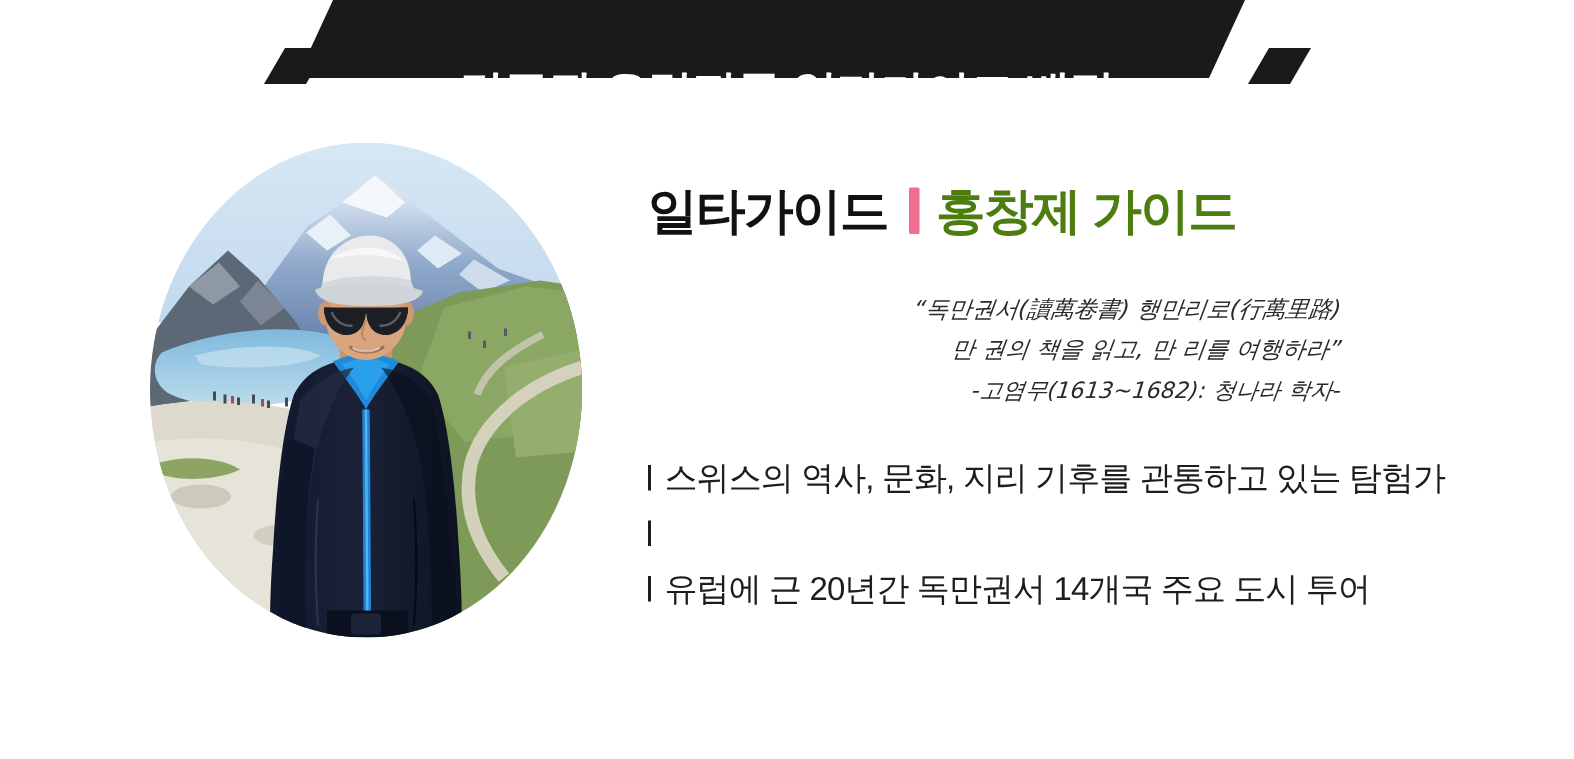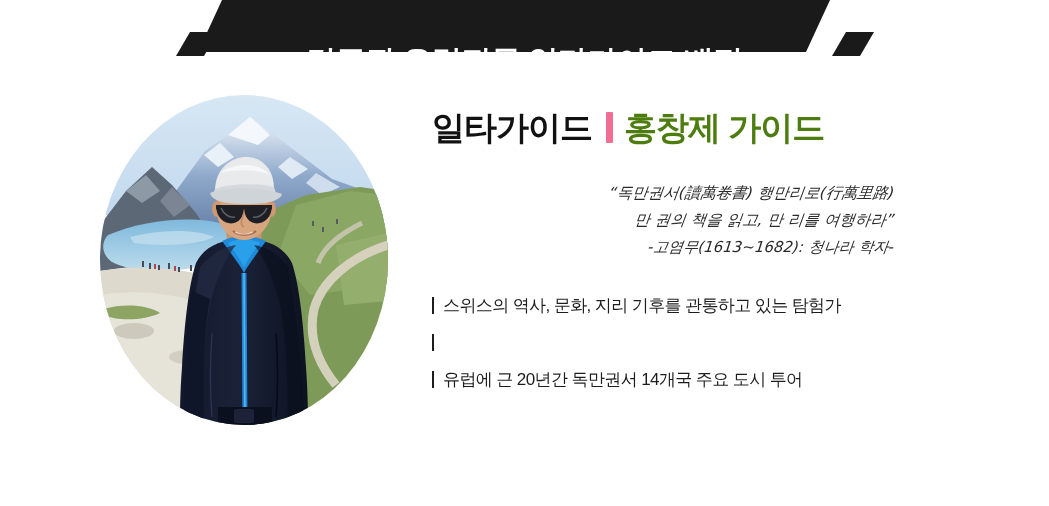--- a/index.html
+++ b/index.html
@@ -23,21 +23,21 @@
   }
 
   
   .photo{
     position:absolute;left:100px;top:95px;width:288px;height:330px;
     border-radius:50%;overflow:hidden;
   }
   .photo svg{display:block;}
 
   
-  .content{position:absolute;left:432px;top:108px;width:470px;}
+  .content{position:absolute;left:432px;top:121px;width:470px;}
 
   .headline{
     display:flex;align-items:baseline;white-space:nowrap;
     font-size:33px;font-weight:bold;letter-spacing:-1px;line-height:1;
     height:46px;
   }
   .headline .lbl{color:#111111;}
   .headline .bar{
     display:inline-block;width:7px;height:31px;background:#f06e92;
     margin:0 11px 0 14px;position:relative;top:4px;border-radius:1px;
@@ -54,21 +54,21 @@
     font-style:italic;white-space:nowrap;
     transform:skewX(-7deg);transform-origin:right center;
   }
   .quote .ln.l1{font-size:15.5px;}
   .quote .ln.l2{font-size:15.5px;}
   .quote .ln.l3{font-size:15px;}
 
   .bullets{margin-top:26px;}
   .bullet{
     display:flex;align-items:center;height:37px;
-    font-size:17px;color:#1d1d1d;letter-spacing:-0.6px;white-space:nowrap;
+    font-size:22px;color:#1d1d1d;letter-spacing:-0.6px;white-space:nowrap;
   }
   .bullet .mark{
     display:inline-block;width:2px;height:17px;background:#1d1d1d;
     margin-right:9px;flex:none;
   }
 </style>
 </head>
 <body>
 
 <div id="page">

